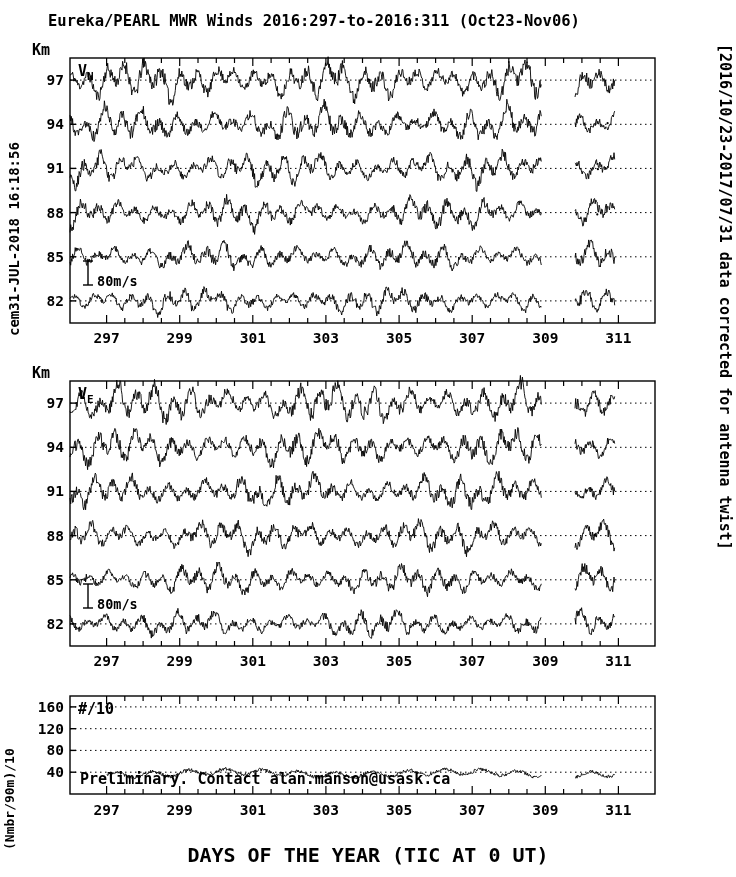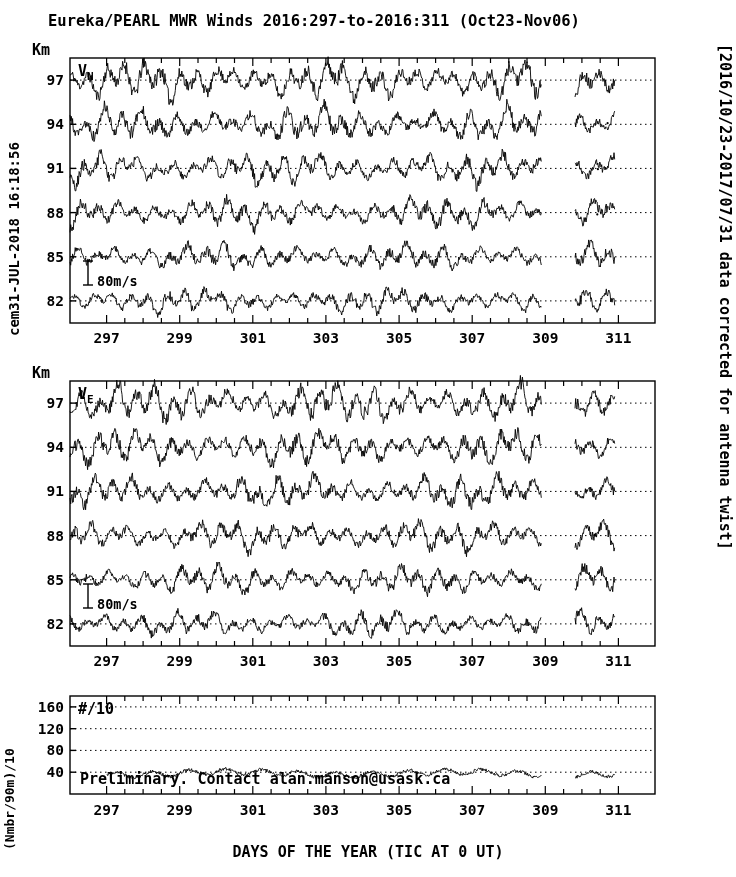--- a/index.html
+++ b/index.html
@@ -71,21 +71,21 @@
   .panel {
     position: absolute;
   }
   .panel svg { display: block; }
   .xaxis-title {
     position: absolute;
     left: 0;
     top: 843px;
     width: 736px;
     text-align: center;
-    font-size: 15px;
+    font-size: 20px;
     font-weight: bold;
     white-space: nowrap;
   }
   .panel-tag {
     font-family: "DejaVu Sans Mono", monospace;
     font-size: 15px;
     font-weight: bold;
   }
   .tick-text {
     font-family: "DejaVu Sans Mono", monospace;

